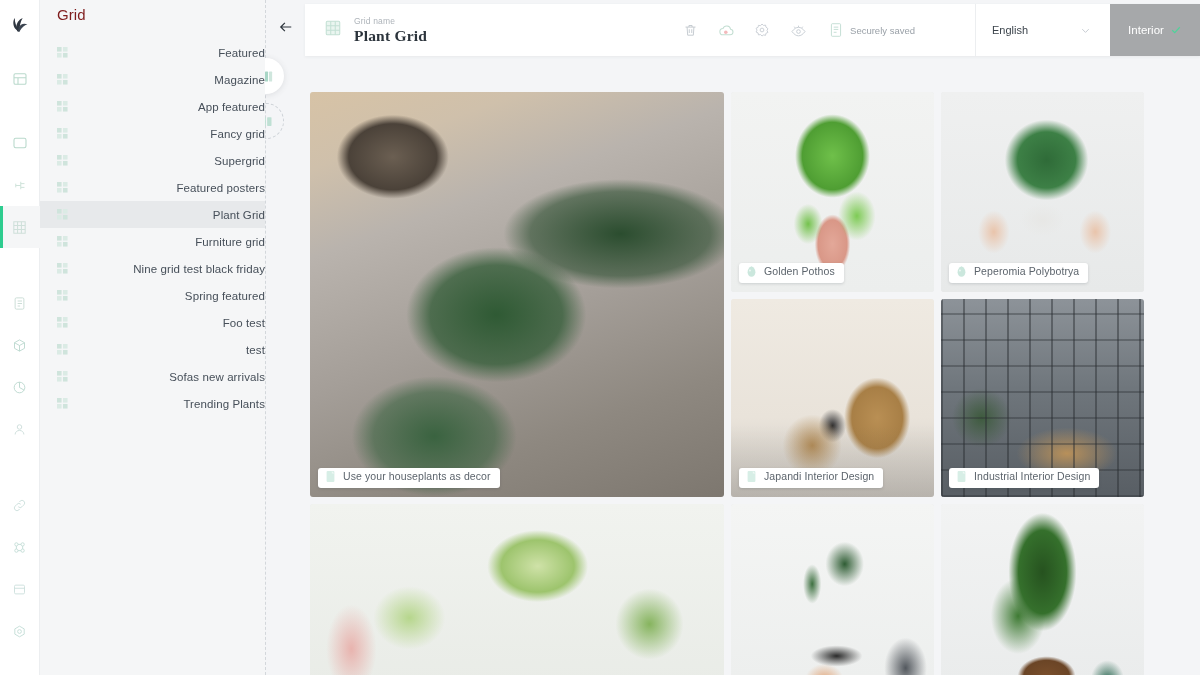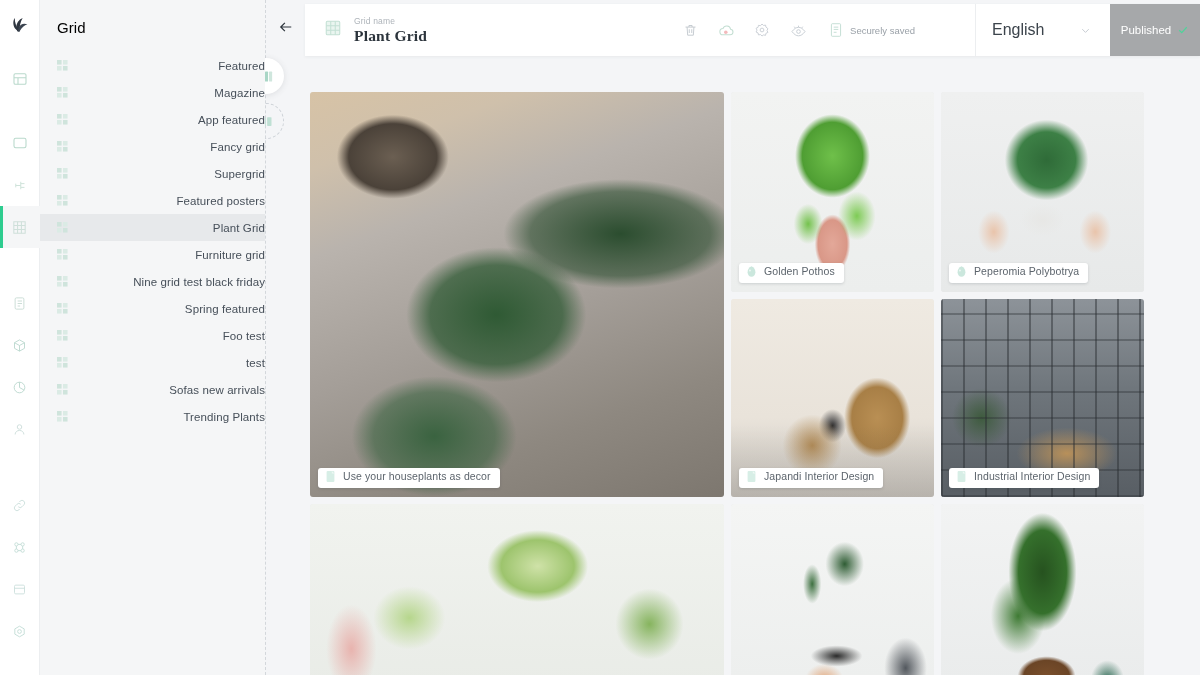--- a/index.html
+++ b/index.html
@@ -41,22 +41,22 @@
 
   
   .sidebar {
     width: 225px; flex: 0 0 225px;
     background: #f5f6f7;
     height: 675px;
     padding-top: 0;
     position: relative; z-index: 4;
   }
   .sidebar-title {
-    font-size: 15px; color: #000000; font-weight: 400;
-    padding: 19px 0 16px 17px; letter-spacing: .1px;
+    font-size: 15px; color: #7f1d1d; font-weight: 400;
+    padding: 6px 0 16px 17px; letter-spacing: .1px;
   }
   .side-list { list-style: none; }
   .side-item {
     display: flex; align-items: center; gap: 10px;
     height: 27px; padding-left: 17px;
     cursor: pointer;
     justify-content: space-between;
   }
   .side-item.active { background: #e7e9eb; }
   .side-item span.lbl {
@@ -103,21 +103,21 @@
   .hdr-actions { display: flex; align-items: center; gap: 16px; }
   .hdr-btn { width: 20px; height: 20px; display: flex; align-items: center; justify-content: center; cursor: pointer; }
   .saved-wrap { display: flex; align-items: center; gap: 7px; margin-left: 5px; }
   .saved-text { font-size: 9.5px; color: #9aa1a8; }
   .lang-sel {
     width: 135px; height: 52px; margin-left: 60px;
     border-left: 1px solid #eceef0;
     display: flex; align-items: center; justify-content: space-between;
     padding: 0 18px 0 16px; cursor: pointer;
   }
-  .lang-text { font-size: 16px; color: #3c444c; }
+  .lang-text { font-size: 11px; color: #3c444c; }
   .publish-btn {
     width: 90px; height: 52px;
     background: #a6a8aa;
     display: flex; align-items: center; justify-content: center; gap: 6px;
     cursor: pointer;
   }
   .publish-text { font-size: 11.5px; color: #ffffff; }
 
   
   .canvas {
@@ -535,21 +535,21 @@
     </div>
 
     <div class="lang-sel">
       <span class="lang-text">English</span>
       <svg width="13" height="13" viewBox="0 0 24 24" fill="none" stroke="#c3c9cf" stroke-width="1.7">
         <path d="M6 9.5l6 6 6-6"></path>
       </svg>
     </div>
 
     <div class="publish-btn">
-      <span class="publish-text">Published</span>
+      <span class="publish-text">Interior</span>
       <svg width="12" height="12" viewBox="0 0 24 24" fill="none" stroke="#4fd39a" stroke-width="2.4">
         <path d="M4.5 12.5l5 5 10-11"></path>
       </svg>
     </div>
   </div>
 
   <div class="canvas">
     <div class="grid">
         <div class="cell big">
           <div class="cell-img img-houseplants"></div>

